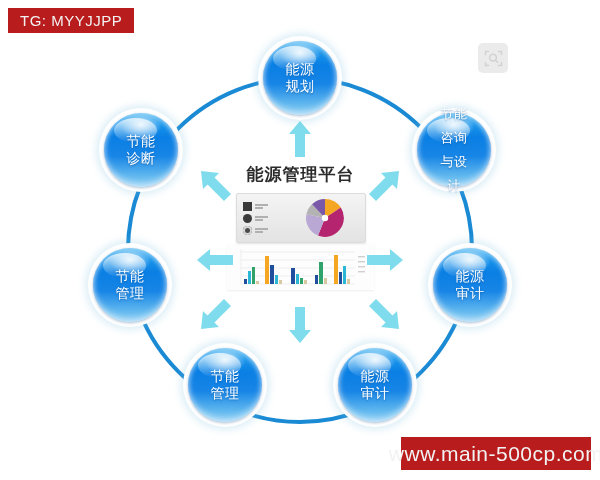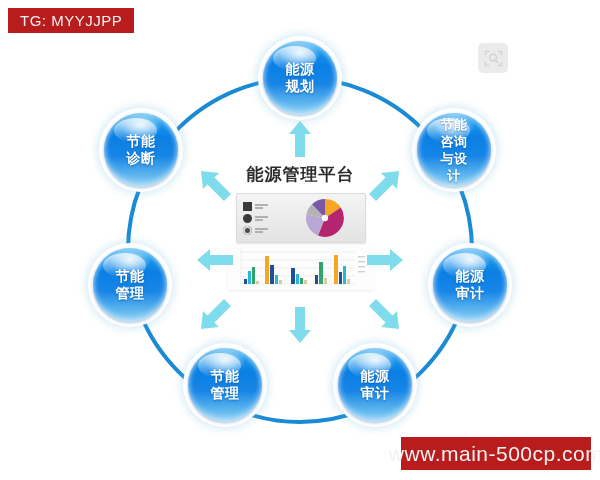--- a/index.html
+++ b/index.html
@@ -172,29 +172,29 @@
     width: 58%; height: 34%;
     border-radius: 50%;
     background: linear-gradient(180deg, rgba(255,255,255,.75), rgba(255,255,255,0));
     pointer-events: none;
   }
   .node .label {
     position: relative;
     z-index: 2;
     color: #ffffff;
     font-size: 14px;
-    font-weight: 700;
+    font-weight: 400;
     line-height: 17px;
     text-align: center;
     letter-spacing: .5px;
     text-shadow: 0 1px 2px rgba(0,70,140,.55);
     white-space: pre-line;
     padding: 0 20px;
   }
-  .node.two-line .label { font-size: 13px; line-height: 17px; }
+  .node.two-line .label { font-size: 13px; line-height: 24px; }
 </style>
 </head>
 <body>
 
 <div id="stage">
 
   <svg id="ring" viewBox="0 0 600 480">
     <circle cx="300" cy="250" r="172" fill="none" stroke="#1a8ad4" stroke-width="4"></circle>
   </svg>
 

